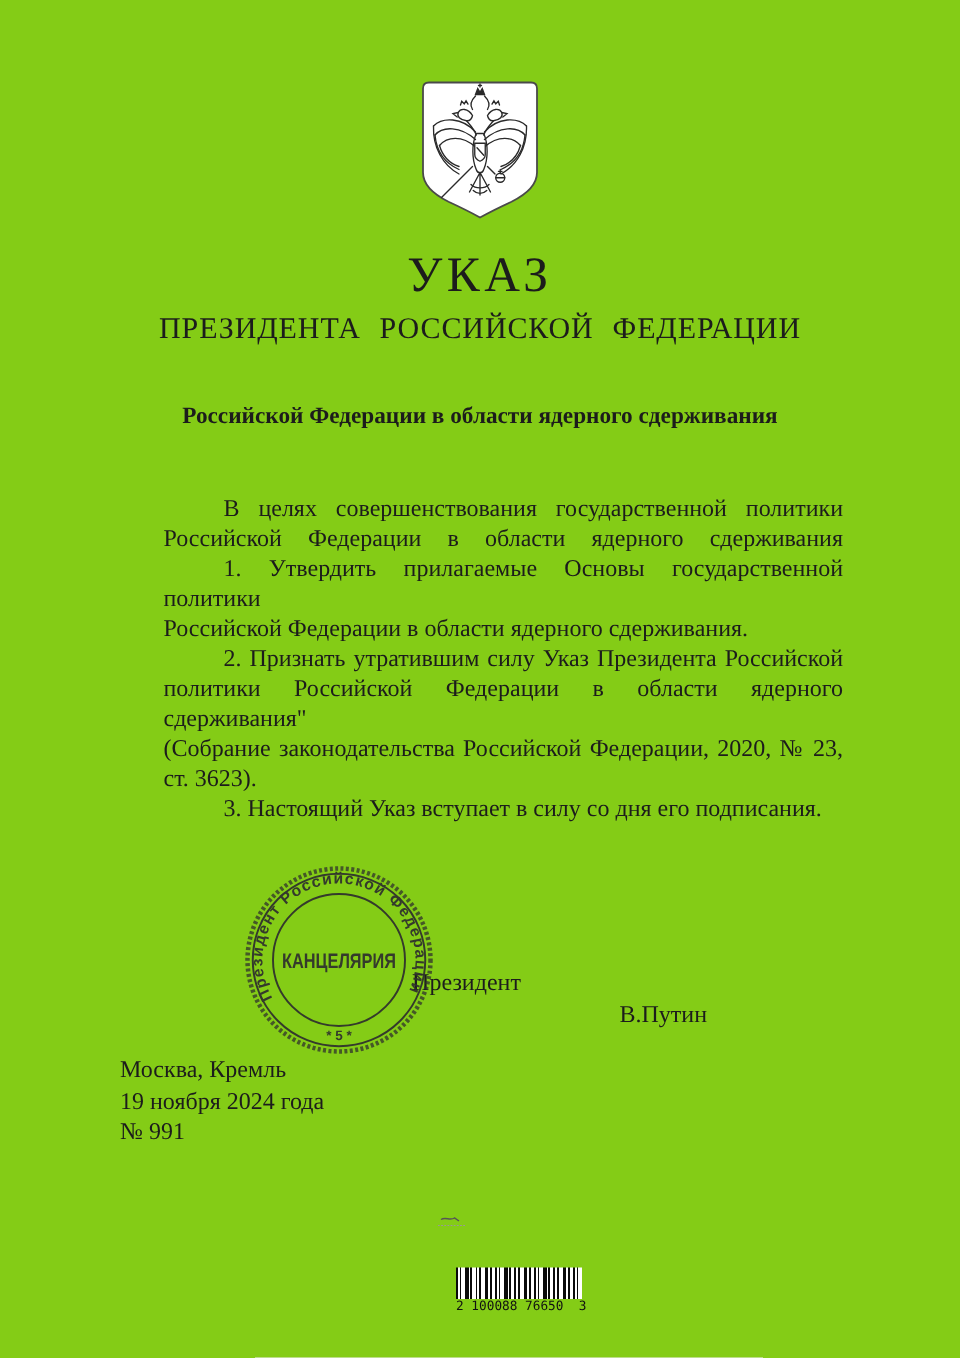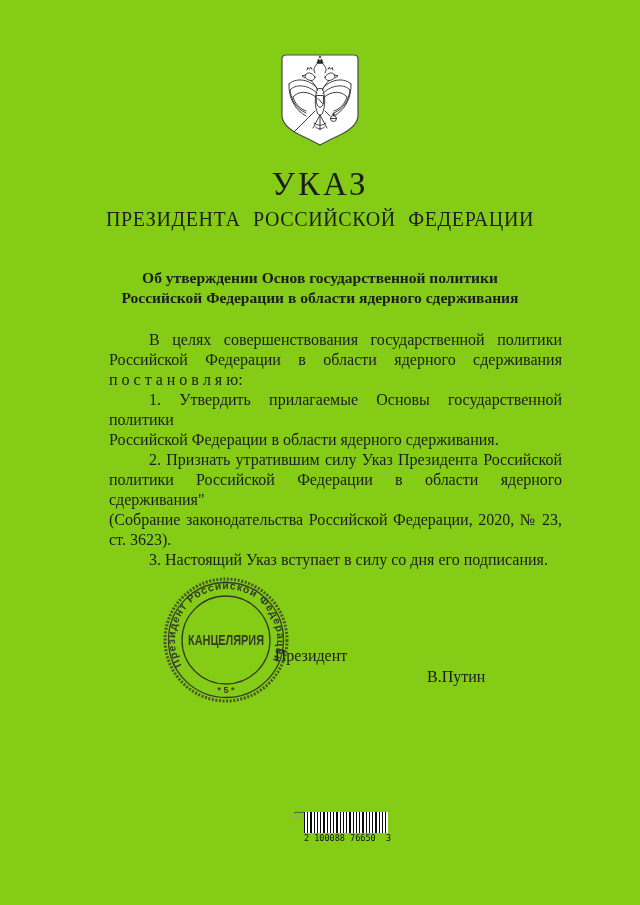--- a/index.html
+++ b/index.html
@@ -19,28 +19,28 @@
   .subject{left:0;top:268px;width:640px;text-align:center;font-weight:bold;
         font-size:15.5px;line-height:20px;}
   
   .body-block{left:80px;top:330px;width:482px;font-size:16px;}
   .bodyline{line-height:20px;margin-left:29px;}
   .jst{text-align:justify;text-align-last:justify;}
   .ind{text-indent:40px;}
   
   .sig-title{left:190px;top:645px;width:242px;text-align:center;
         font-size:16px;line-height:21px;}
-  .sig-name{left:413px;top:666px;font-size:16px;line-height:21px;margin-left:14px;}
+  .sig-name{left:413px;top:666px;font-size:16px;line-height:21px;}
   
   .stamp{left:151px;top:565px;width:150px;height:150px;opacity:.92;}
   
   .dateblock{left:80px;top:704px;font-size:16px;line-height:20.5px;}
   
   .microtext{left:290px;top:810px;width:22px;height:10px;}
-  .barcode{left:282px;top:812px;width:84px;padding-left:22px;}
+  .barcode{left:282px;top:845px;width:84px;padding-left:22px;}
   .bars{width:84px;height:21px;
     background-image:repeating-linear-gradient(90deg,
       #0a0a0a 0 1.3px,#fff 1.3px 2.6px,
       #0a0a0a 2.6px 3.6px,#fff 3.6px 6.2px,
       #0a0a0a 6.2px 8.4px,#fff 8.4px 9.6px,
       #0a0a0a 9.6px 10.9px,#fff 10.9px 13px);}
   .digits{width:84px;text-align:center;white-space:pre;
     font-family:"DejaVu Sans Mono", monospace;font-size:8.5px;line-height:11px;color:#111;}
 </style>
 </head>
@@ -92,28 +92,26 @@
       <path d="M47,58 l5,5"></path>
       <circle cx="55.5" cy="65.5" r="3"></circle>
       <path d="M55.5,62.5 v-2.5 M54.3,61.2 h2.4 M52.5,65.5 h6"></path>
     </g>
   </svg>
 
   <div class="abs ukaz">УКАЗ</div>
   <div class="abs issuer">ПРЕЗИДЕНТА РОССИЙСКОЙ ФЕДЕРАЦИИ</div>
 
   <div class="abs subject">
-    <div>Об утверждении Основ государственной политики</div>
     <div>Российской Федерации в области ядерного сдерживания</div>
   </div>
 
   <div class="abs body-block">
     <div class="bodyline ind jst">В целях совершенствования государственной политики</div>
     <div class="bodyline jst">Российской Федерации в области ядерного сдерживания</div>
-    <div class="bodyline">п о с т а н о в л я ю:</div>
     <div class="bodyline ind jst">1. Утвердить прилагаемые Основы государственной политики</div>
     <div class="bodyline">Российской Федерации в области ядерного сдерживания.</div>
     <div class="bodyline ind jst">2. Признать утратившим силу Указ Президента Российской</div>
     <div class="bodyline jst">политики Российской Федерации в области ядерного сдерживания"</div>
     <div class="bodyline jst">(Собрание законодательства Российской Федерации, 2020, № 23,</div>
     <div class="bodyline">ст. 3623).</div>
     <div class="bodyline ind">3. Настоящий Указ вступает в силу со дня его подписания.</div>
   </div>
 
   <div class="abs sig-title">
@@ -128,20 +126,25 @@
       <circle cx="75" cy="75" r="44" stroke-width="1.3"></circle>
     </g>
     <path id="stampArc" d="M30.8,100.5 A51,51 0 1 1 119.2,100.5" fill="none" stroke="none"></path>
     <text font-family="Liberation Sans, sans-serif" font-size="10.5" font-weight="bold" fill="#2e2e2e" letter-spacing="0.8">
       <textPath href="#stampArc" textLength="208" lengthAdjust="spacing">Президент Российской Федерации</textPath>
     </text>
     <text x="75" y="80" text-anchor="middle" font-family="Liberation Sans, sans-serif" font-size="14" font-weight="bold" fill="#2e2e2e" textLength="76" lengthAdjust="spacingAndGlyphs">КАНЦЕЛЯРИЯ</text>
     <text x="75" y="128" text-anchor="middle" font-family="Liberation Sans, sans-serif" font-size="9" font-weight="bold" fill="#2e2e2e">* 5 *</text>
   </svg>
 
+  <div class="abs dateblock">
+    <div>Москва, Кремль</div>
+    <div>19 ноября 2024 года</div>
+    <div>№ 991</div>
+  </div>
 
   <svg class="abs microtext" viewBox="0 0 22 10">
     <path d="M4,3 C7,1 10,4 13,2 L16,4" stroke="#555" stroke-width="1" fill="none"></path>
     <path d="M2,7 H20" stroke="#999" stroke-width="0.8" stroke-dasharray="1.2 0.9" fill="none"></path>
   </svg>
 
   <div class="abs barcode">
     <div class="bars"></div>
     <div class="digits">2 100088 76650  3</div>
   </div>

